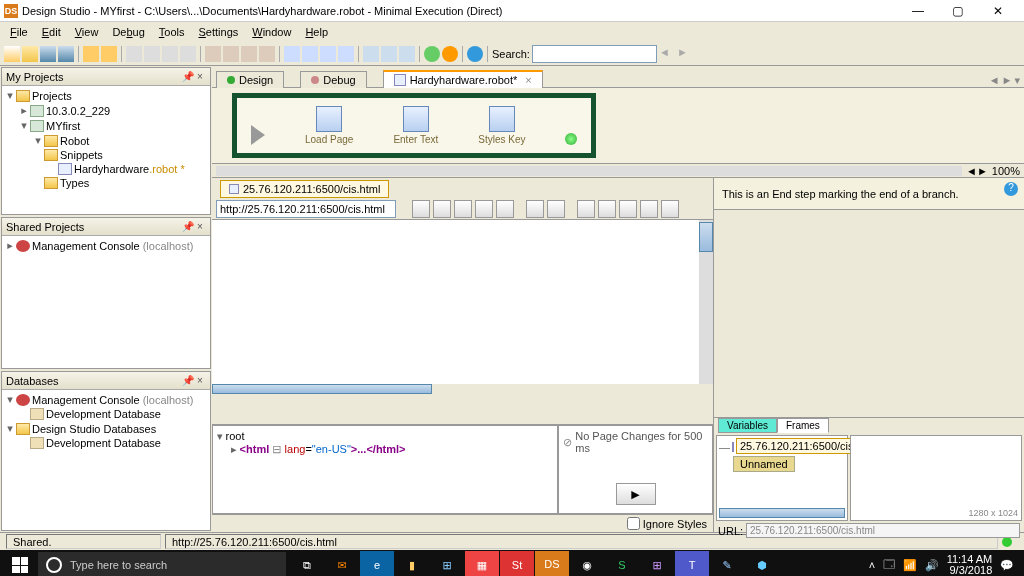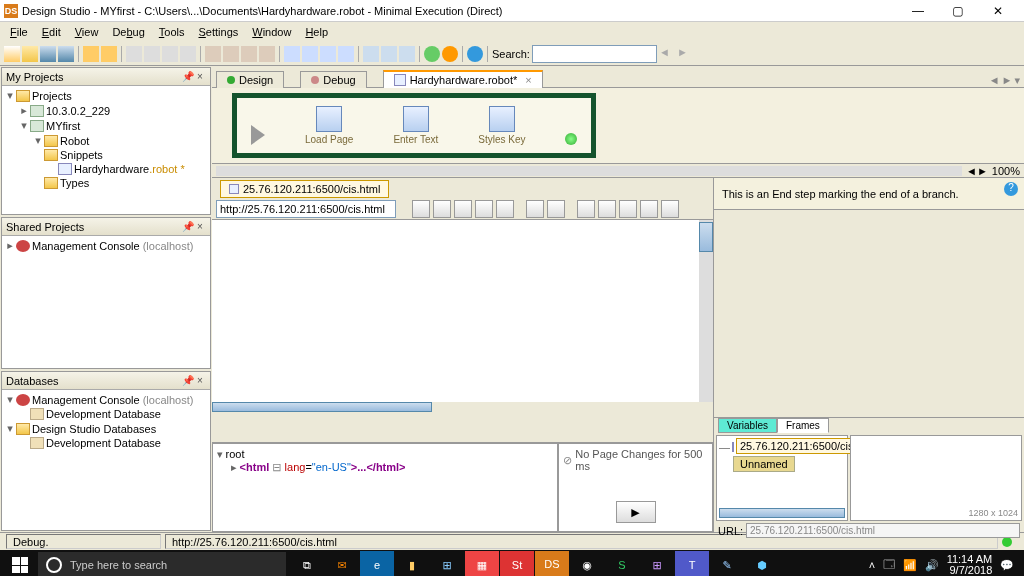--- a/index.html
+++ b/index.html
@@ -350,20 +350,24 @@
             </div>
             <div class="changes-panel">
               <div class="hdr">
                   <span style="color:#888">⊘</span>
                   <span>No Page Changes for 500 ms</span>
                 </div>
               <div class="play-btn">▶</div>
             </div>
           </div>
         </div>
+        <div class="ignore-row">
+          <input type="checkbox" style="">
+            <span>Ignore Styles</span>
+        </div>
       </div>
 
       <div class="right-info">
         <div class="info-msg">
           <span>This is an End step marking the end of a branch.</span>
           <div class="help">?</div>
         </div>
         <div class="info-blank"></div>
         <div class="frames-area">
           <div class="frames-tabs">
@@ -389,21 +393,21 @@
             <span>URL:</span>
             <input readonly="" value="25.76.120.211:6500/cis.html" style="">
           </div>
         </div>
       </div>
     </div>
   </div>
 </div>
 
 <div class="statusbar">
-  <div class="cell" style="width:155px">Debug.</div>
+  <div class="cell" style="width:155px">Shared.</div>
   <div class="cell" style="flex:1">http://25.76.120.211:6500/cis.html</div>
   <div class="led"></div>
 </div>
 
 <div class="taskbar">
   <div class="tb-start">
       <div class="win-logo">
         <div></div>
         <div></div>
         <div></div>
@@ -430,17 +434,17 @@
     <div class="task-ico" style="color:#9cf">✎</div>
     <div class="task-ico" style="color:#6cf">⬢</div>
   </div>
   <div class="tray">
     <span>˄</span>
     <span>🗔</span>
     <span>📶</span>
     <span>🔊</span>
     <div class="clock">
         <div>11:14 AM</div>
-        <div>9/7/2018</div>
+        <div>9/3/2018</div>
       </div>
     <span>💬</span>
   </div>
 </div>
 
 </body></html>

